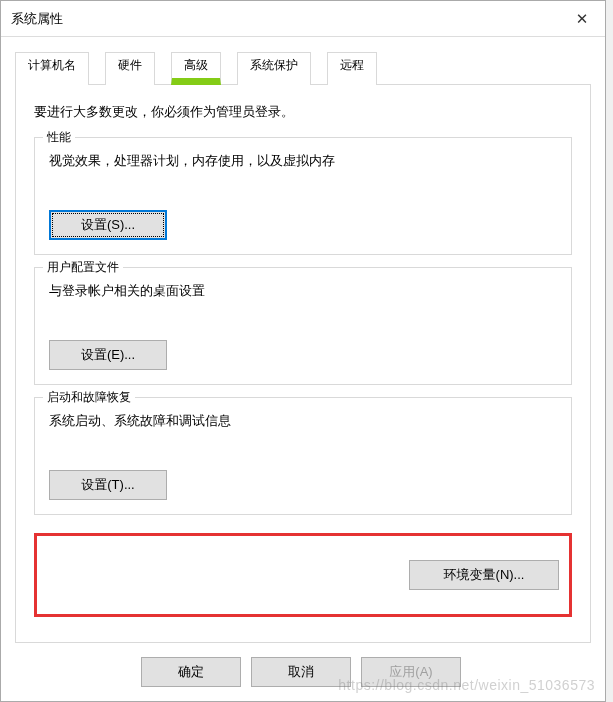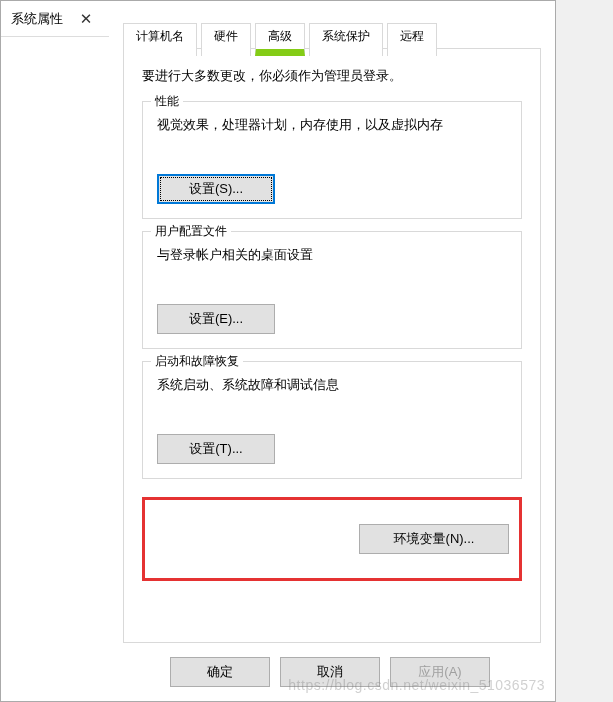--- a/index.html
+++ b/index.html
@@ -3,26 +3,26 @@
 <meta charset="utf-8">
 <style>
   * { box-sizing: border-box; }
   body {
     margin: 0;
     font-family: "Microsoft YaHei", "Segoe UI", sans-serif;
     font-size: 12px;
     background: #f0f0f0;
   }
   .window {
-    width: 556px;
+    width: 606px;
     height: 702px;
     background: #ffffff;
     border: 1px solid #aaaaaa;
     display: flex;
-    flex-direction: row;
+    flex-direction: column;
     position: relative;
   }
   .titlebar {
     height: 36px;
     display: flex;
     align-items: center;
     padding-left: 10px;
     border-bottom: 1px solid #dddddd;
     background: #ffffff;
   }
@@ -50,24 +50,24 @@
   .tabs {
     display: flex;
     border-bottom: 1px solid #d9d9d9;
     position: relative;
   }
   .tab {
     padding: 4px 12px;
     border: 1px solid #d9d9d9;
     border-bottom: none;
     background: #ffffff;
-    margin-right: 4px;
+    margin-right: 16px;
     cursor: pointer;
     position: relative;
-    top: 8px;
+    top: 1px;
     font-size: 12px;
   }
   .tab.active {
     background: #ffffff;
     border-bottom: 7px solid #84cc16;
     z-index: 2;
   }
   .tab:not(.active){
     background:#ffffff;
   }

